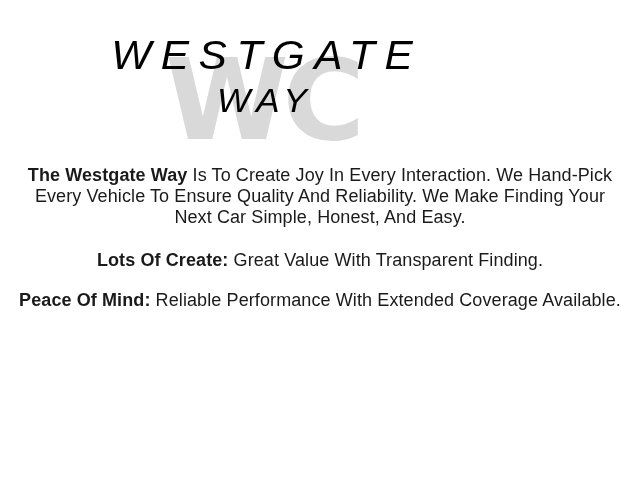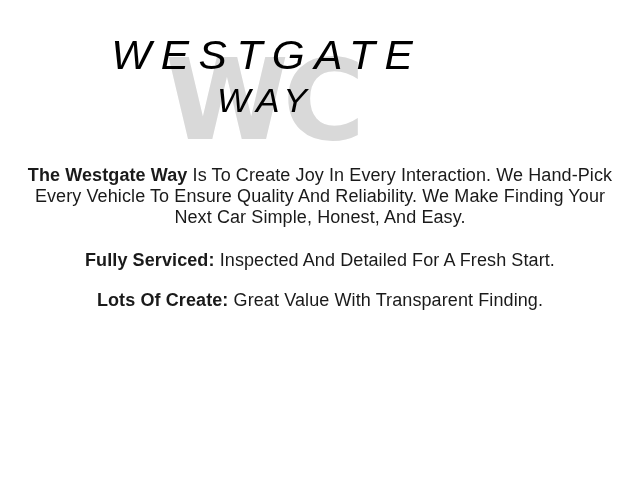--- a/index.html
+++ b/index.html
@@ -118,23 +118,23 @@
       <div class="wordmark-sub">WAY</div>
     </div>
   </div>
 
   <div class="copy">
 
     <p class="copy-para intro">
       <span class="lead">The Westgate Way</span><span> Is To Create Joy In Every Interaction. We Hand-Pick Every Vehicle To Ensure Quality And Reliability. We Make Finding Your Next Car Simple, Honest, And Easy.</span>
     </p>
 
-    <p class="copy-para">
-      <span class="lead">Fully Serviced:</span><span> Inspected And Detailed For A Fresh Start.</span>
-    </p>
 
     <p class="copy-para">
       <span class="lead">Lots Of Create:</span><span> Great Value With Transparent Finding.</span>
     </p>
 
+    <p class="copy-para">
+      <span class="lead">Peace Of Mind:</span><span> Reliable Performance With Extended Coverage Available.</span>
+    </p>
 
   </div>
 </div>
 
 </body></html>

